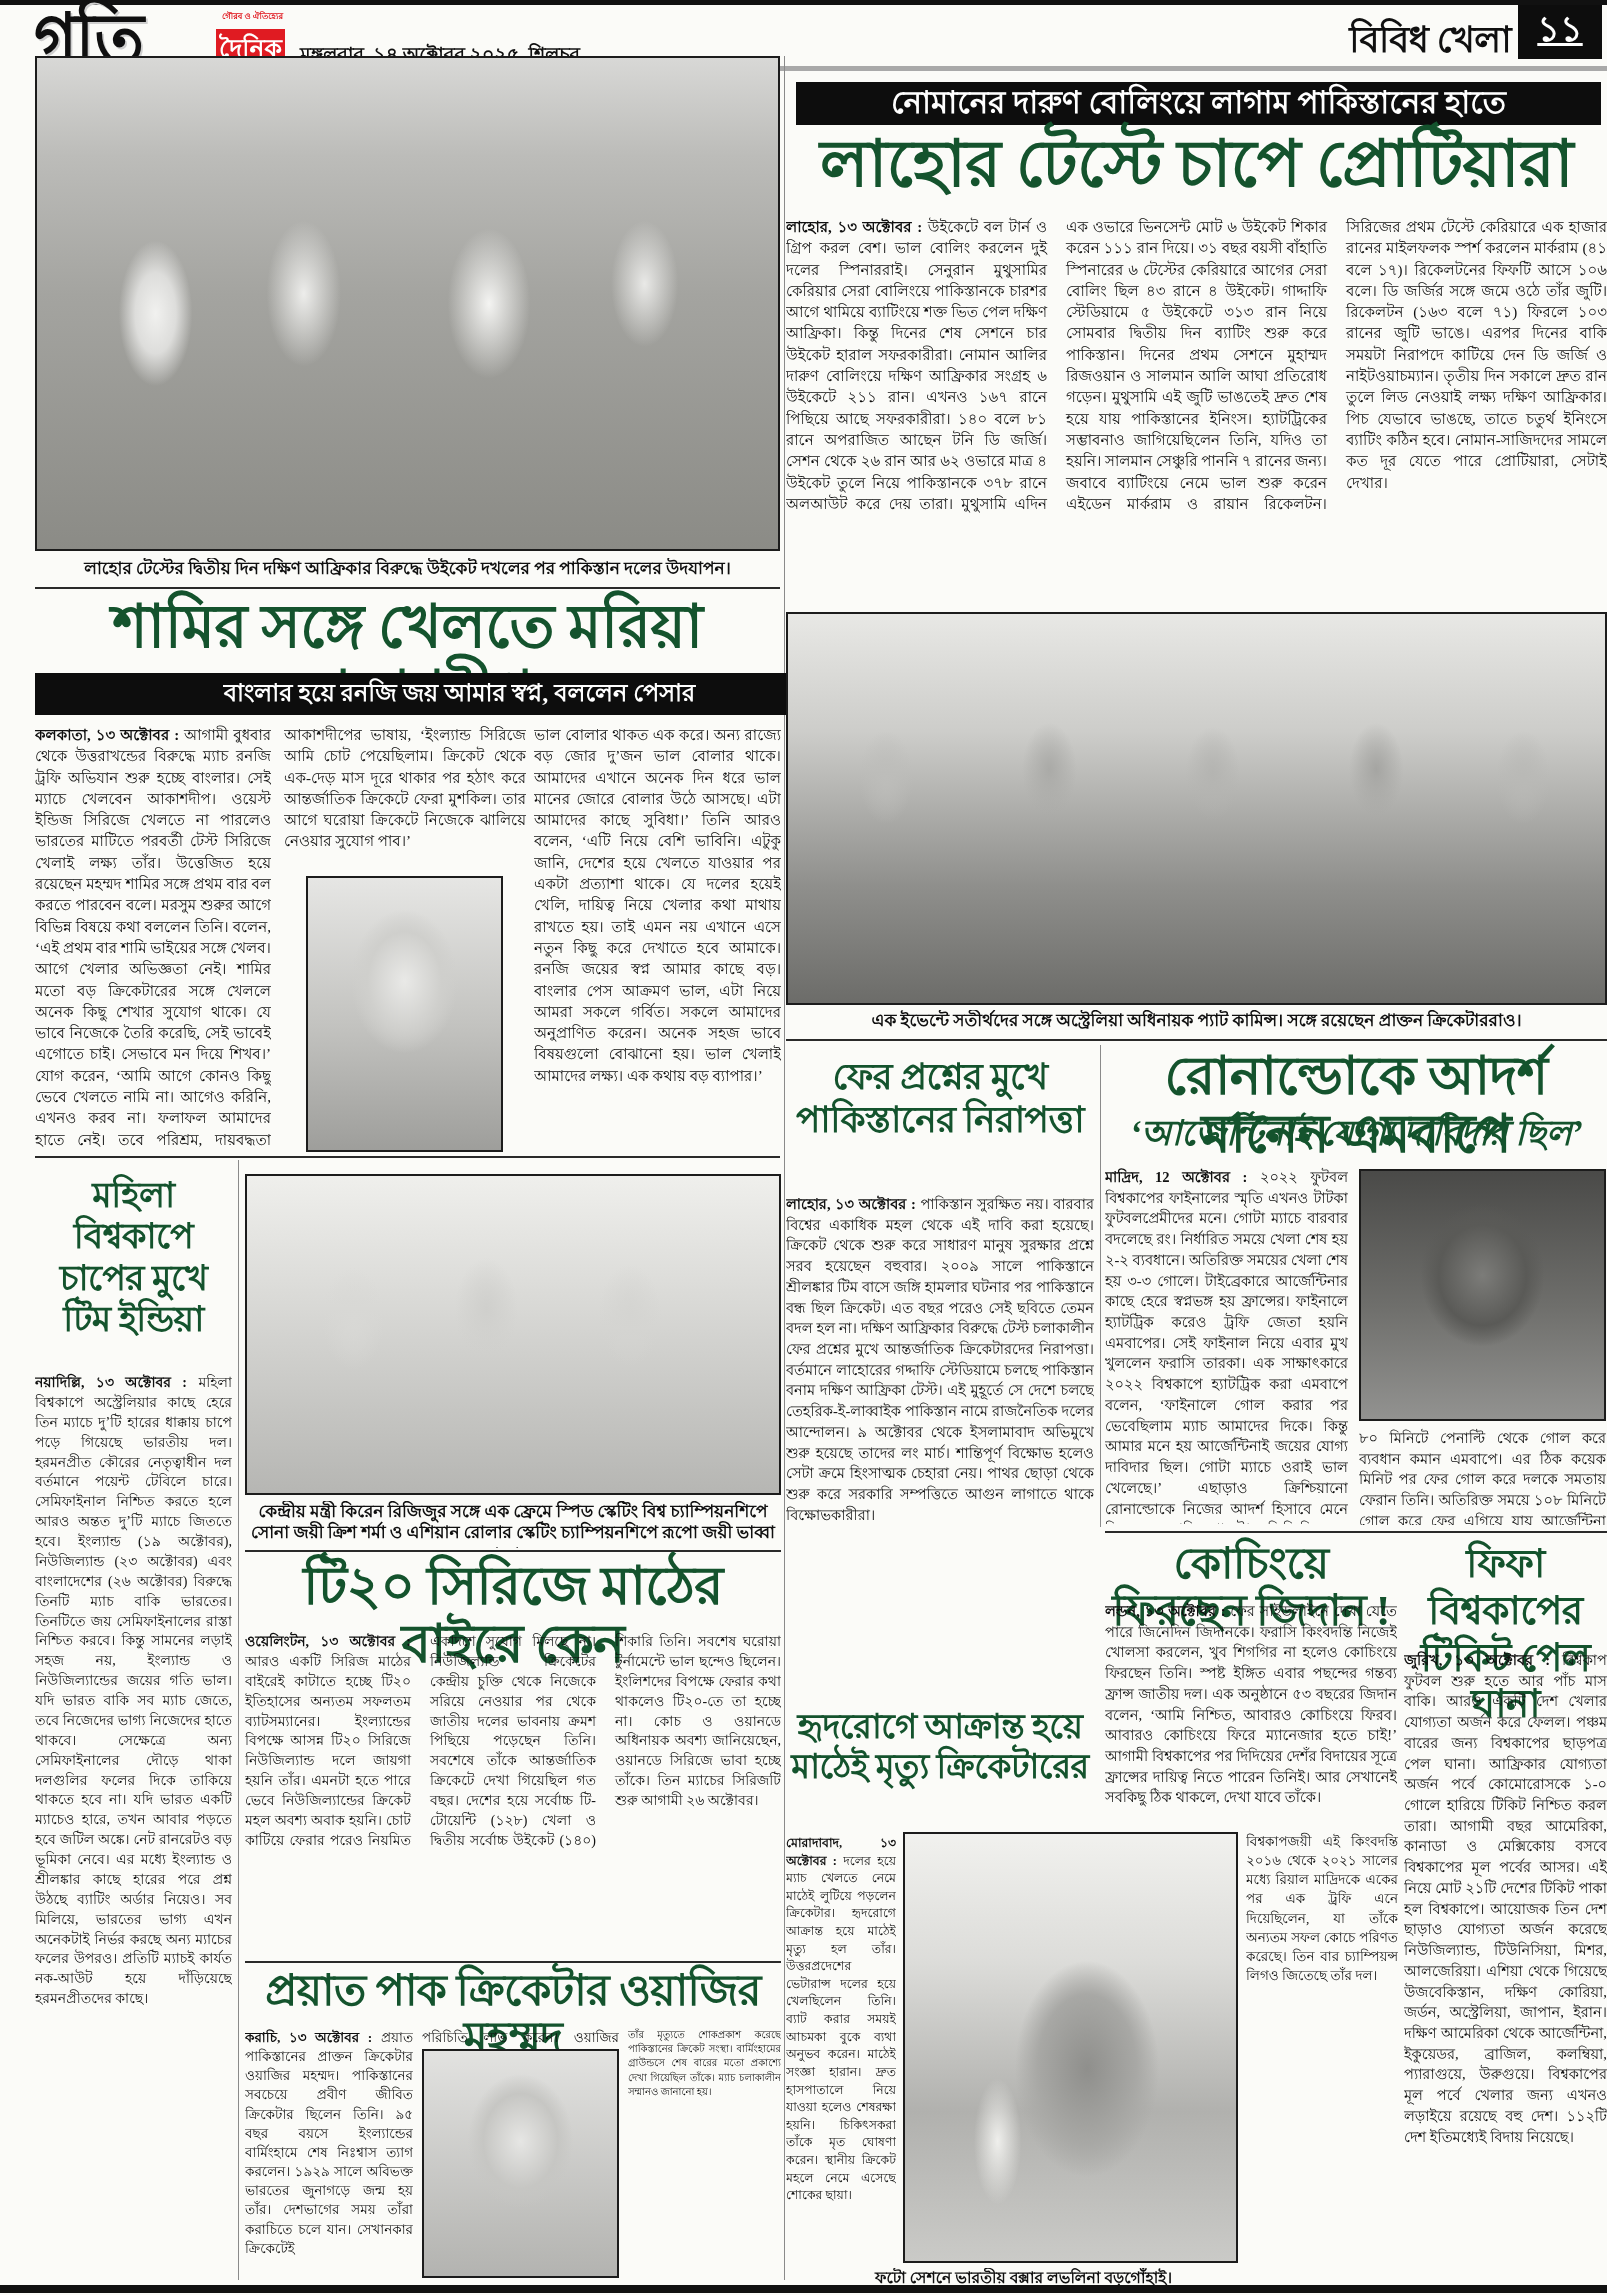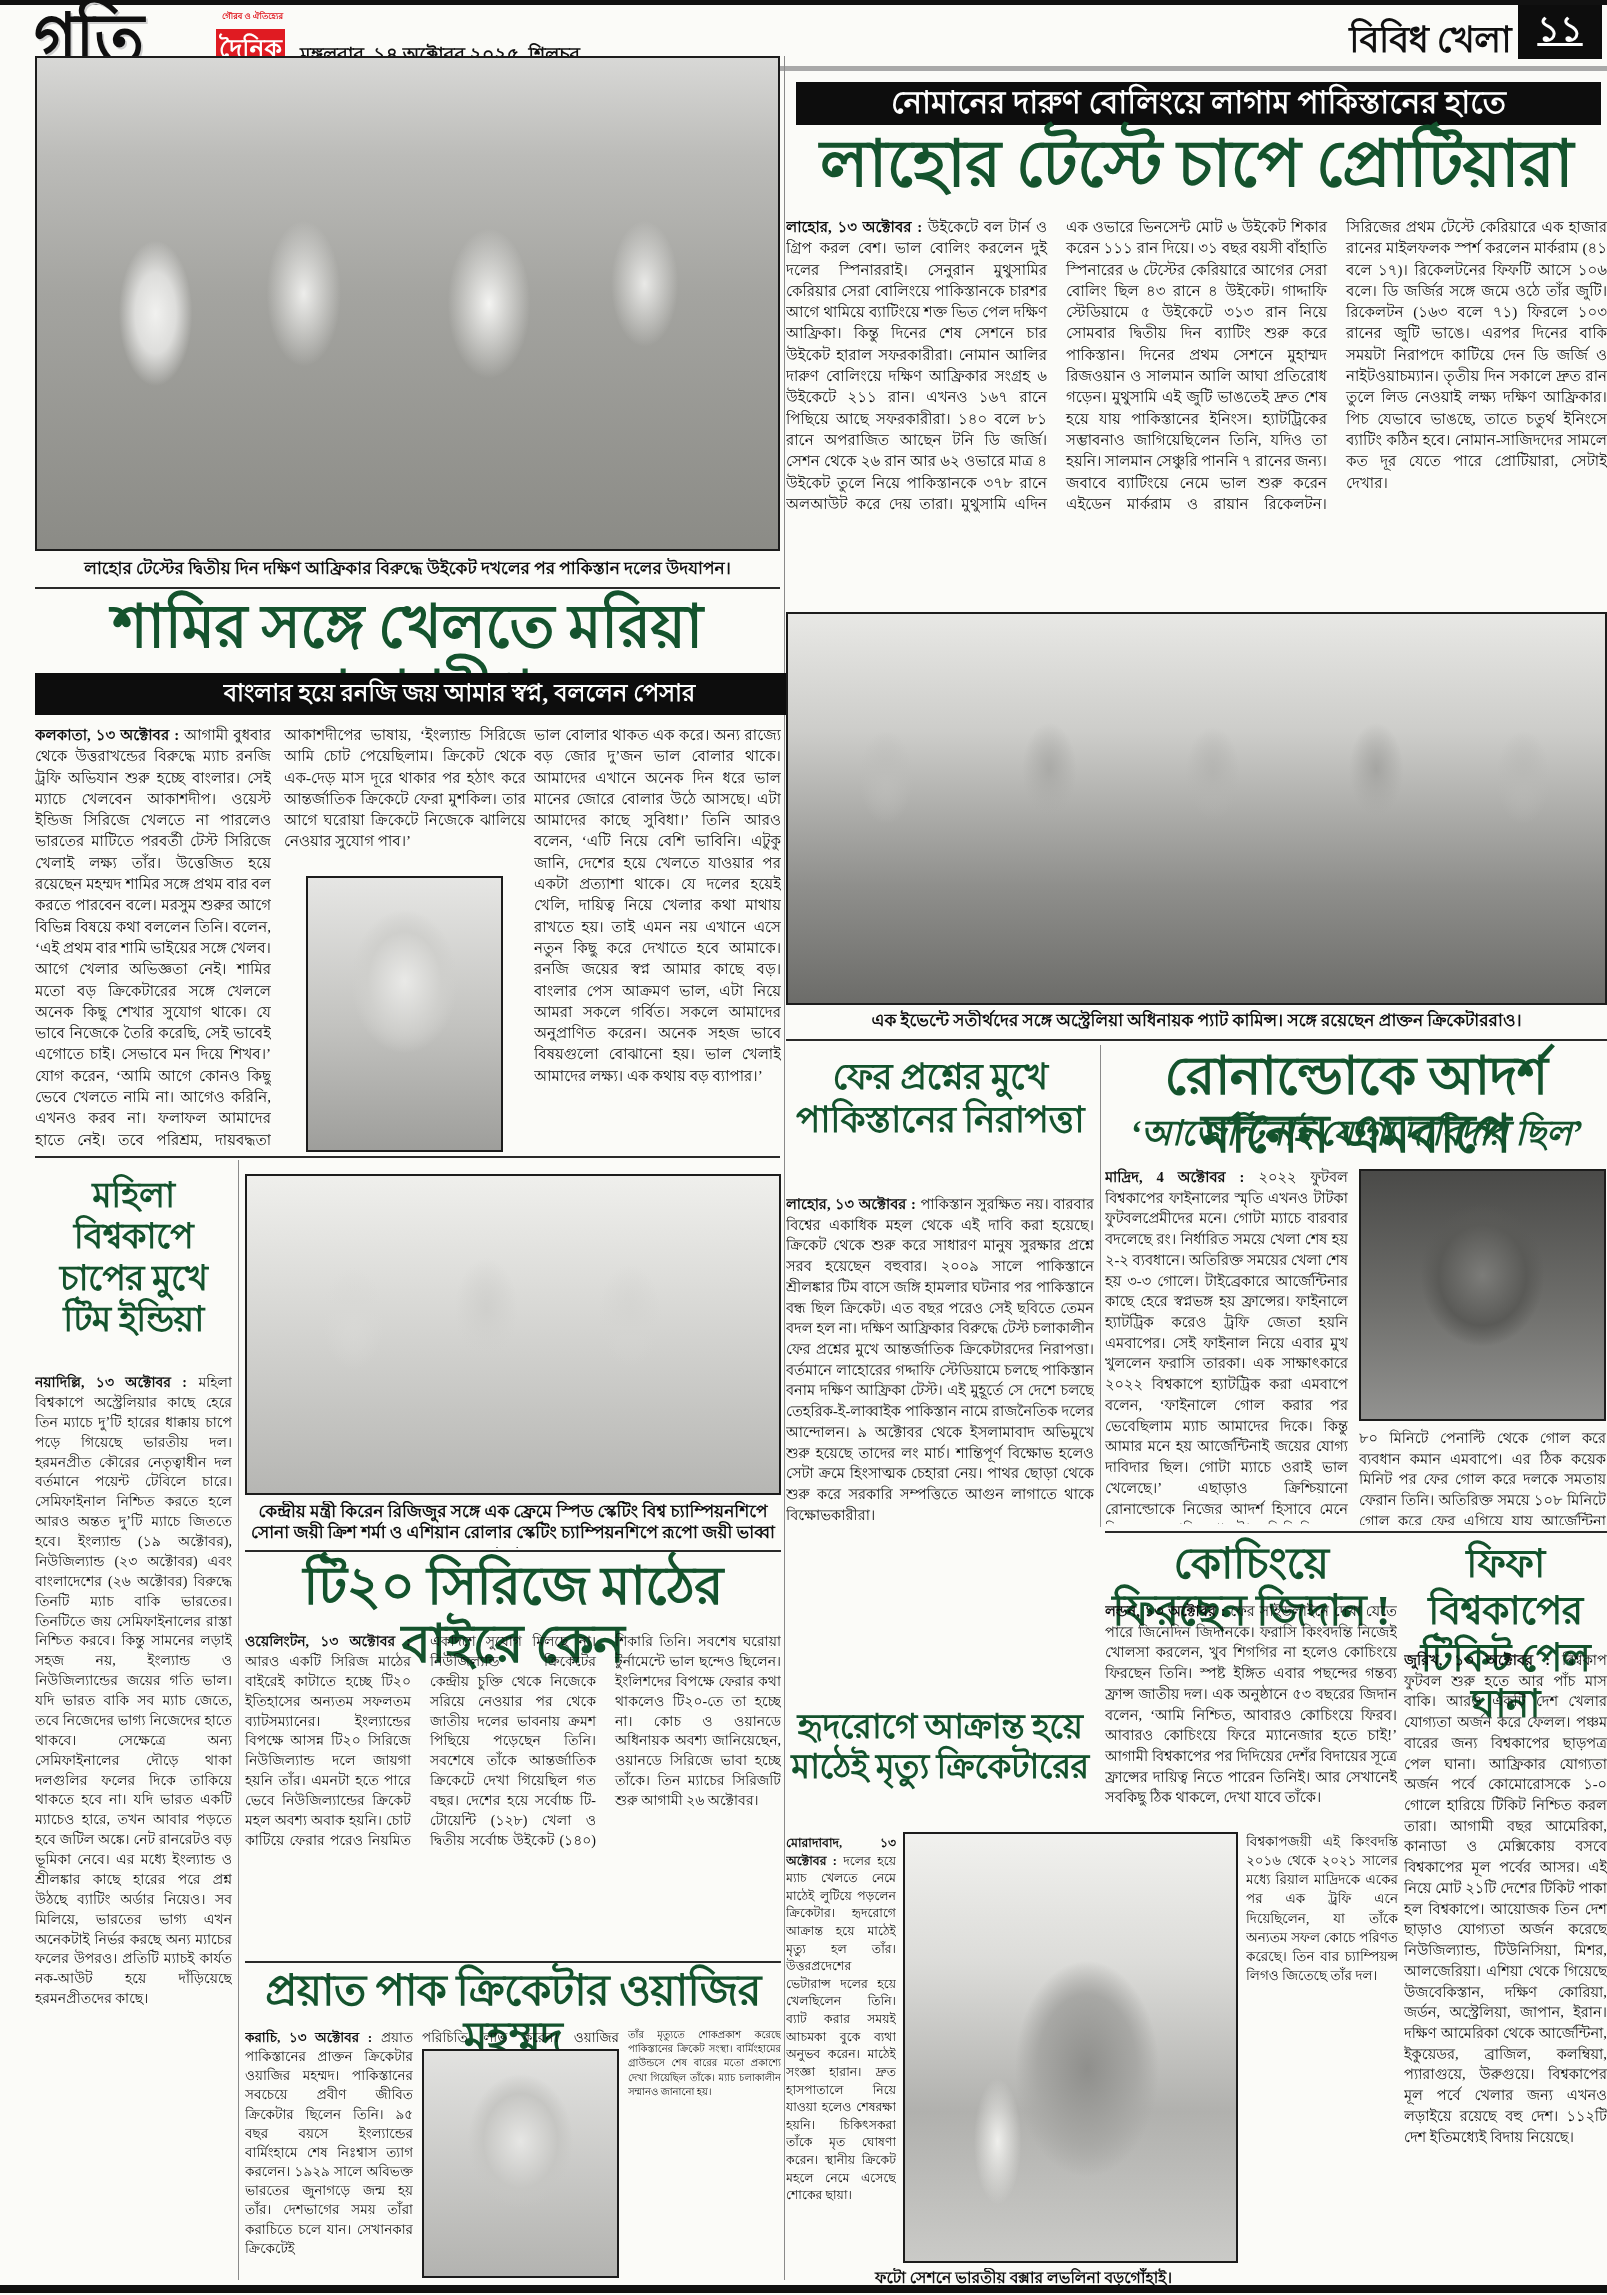--- a/index.html
+++ b/index.html
@@ -123,21 +123,21 @@
 
 <div class="abs photo" style="left:903px;top:1832px;width:335px;height:431px;background:
   radial-gradient(90px 135px at 55% 55%, #8f8f8c 0%, #a8a8a5 55%, rgba(0,0,0,0) 80%),
   radial-gradient(34px 90px at 28% 72%, #efefec 0%, rgba(0,0,0,0) 70%),
   linear-gradient(180deg,#f1f1ee 0%,#dcdcd9 30%,#b1b1ae 65%,#cacac7 100%);"></div>
 <div class="abs cap" style="left:809px;top:2268px;width:429px;height:22.5px;font-size:15.7px;">ফটো সেশনে ভারতীয় বক্সার লভলিনা বড়গোঁহাই।</div>
 
 <div class="abs hl" style="left:1105px;top:1047px;width:502px;height:62px;font-size:53px;">রোনাল্ডোকে আদর্শ মানেন এমবাপে</div>
 <div class="abs hl" style="left:1105px;top:1115px;width:502px;height:44px;font-size:35px;font-style:italic;">‘আর্জেন্টিনাই যোগ্য দাবিদার ছিল’</div>
 <div class="abs bd" style="left:1105px;top:1167px;width:243px;height:357px;font-size:14.6px;">
-  <span class="dl">মাদ্রিদ, 4 অক্টোবর :</span>
+  <span class="dl">মাদ্রিদ, 12 অক্টোবর :</span>
   <span>২০২২ ফুটবল বিশ্বকাপের ফাইনালের স্মৃতি এখনও টাটকা ফুটবলপ্রেমীদের মনে। গোটা ম্যাচে বারবার বদলেছে রং। নির্ধারিত সময়ে খেলা শেষ হয় ২-২ ব্যবধানে। অতিরিক্ত সময়ের খেলা শেষ হয় ৩-৩ গোলে। টাইব্রেকারে আর্জেন্টিনার কাছে হেরে স্বপ্নভঙ্গ হয় ফ্রান্সের। ফাইনালে হ্যাটট্রিক করেও ট্রফি জেতা হয়নি এমবাপের। সেই ফাইনাল নিয়ে এবার মুখ খুললেন ফরাসি তারকা। এক সাক্ষাৎকারে ২০২২ বিশ্বকাপে হ্যাটট্রিক করা এমবাপে বলেন, ‘ফাইনালে গোল করার পর ভেবেছিলাম ম্যাচ আমাদের দিকে। কিন্তু আমার মনে হয় আর্জেন্টিনাই জয়ের যোগ্য দাবিদার ছিল। গোটা ম্যাচে ওরাই ভাল খেলেছে।’ এছাড়াও ক্রিশ্চিয়ানো রোনাল্ডোকে নিজের আদর্শ হিসাবে মেনে নিয়েছেন ফরাসি সুপারস্টার। তিনি নিজেকে সৌভাগ্যবান বললেন, সি আর সেভেনের কাছ থেকে অনেক পরামর্শ পান বলে। বিশ্বকাপ নিয়ে মোট ২টি দেশের হয়ে খেলার প্রশ্নে অবশ্য হেসেই উড়িয়ে দিয়েছেন সব জল্পনা।</span>
 </div>
 <div class="abs photo" style="left:1359px;top:1169px;width:247px;height:252px;background:
   radial-gradient(73px 84px at 50% 42%, #7c7c79 0%, #5a5a57 60%, rgba(0,0,0,0) 85%),
   linear-gradient(180deg,#4a4a48 0%,#6f6f6c 55%,#929290 100%);"></div>
 <div class="abs bd" style="left:1359px;top:1428px;width:247px;height:97px;font-size:14.6px;">৮০ মিনিটে পেনাল্টি থেকে গোল করে ব্যবধান কমান এমবাপে। এর ঠিক কয়েক মিনিট পর ফের গোল করে দলকে সমতায় ফেরান তিনি। অতিরিক্ত সময়ে ১০৮ মিনিটে গোল করে ফের এগিয়ে যায় আর্জেন্টিনা (মেসি)। শেষ বাঁশি বাজার দু’মিনিট আগে ফের পেনাল্টি থেকে হ্যাটট্রিক পূর্ণ করেন এমবাপে।</div>
 <div class="abs rule" style="left:1105px;top:1531px;width:502px;height:1.7px;"></div>
 
 <div class="abs hl" style="left:1105px;top:1540px;width:292px;height:53px;font-size:43px;">কোচিংয়ে ফিরছেন জিদান !</div>
 <div class="abs bd" style="left:1105px;top:1601px;width:292px;height:220px;font-size:14.6px;">

